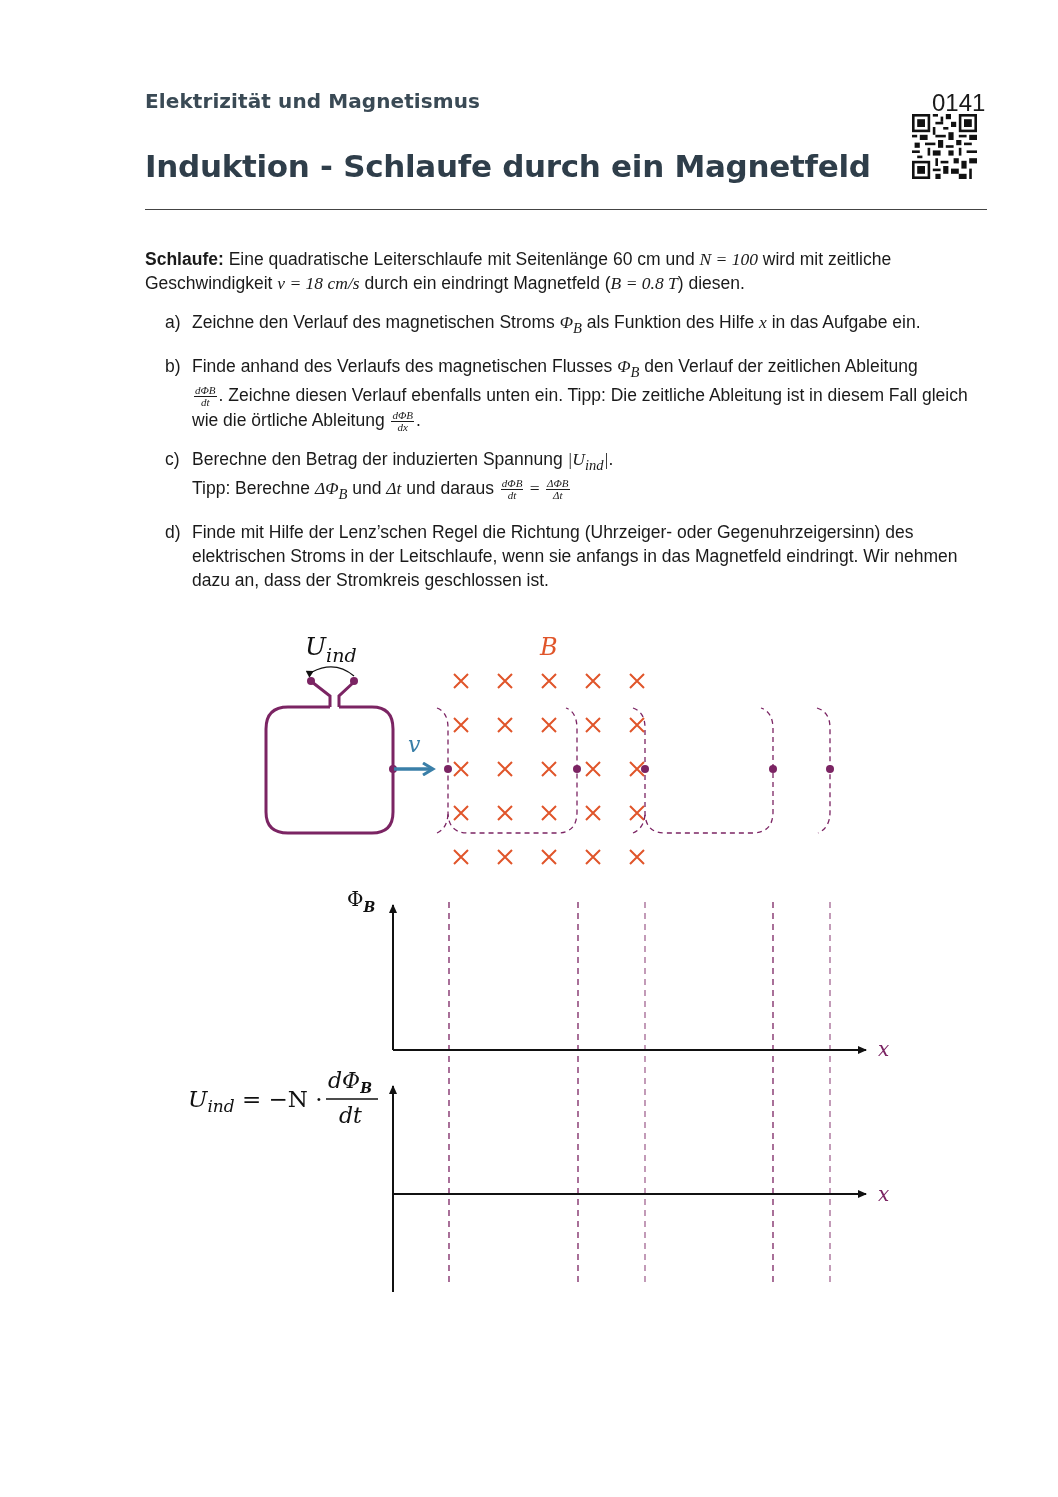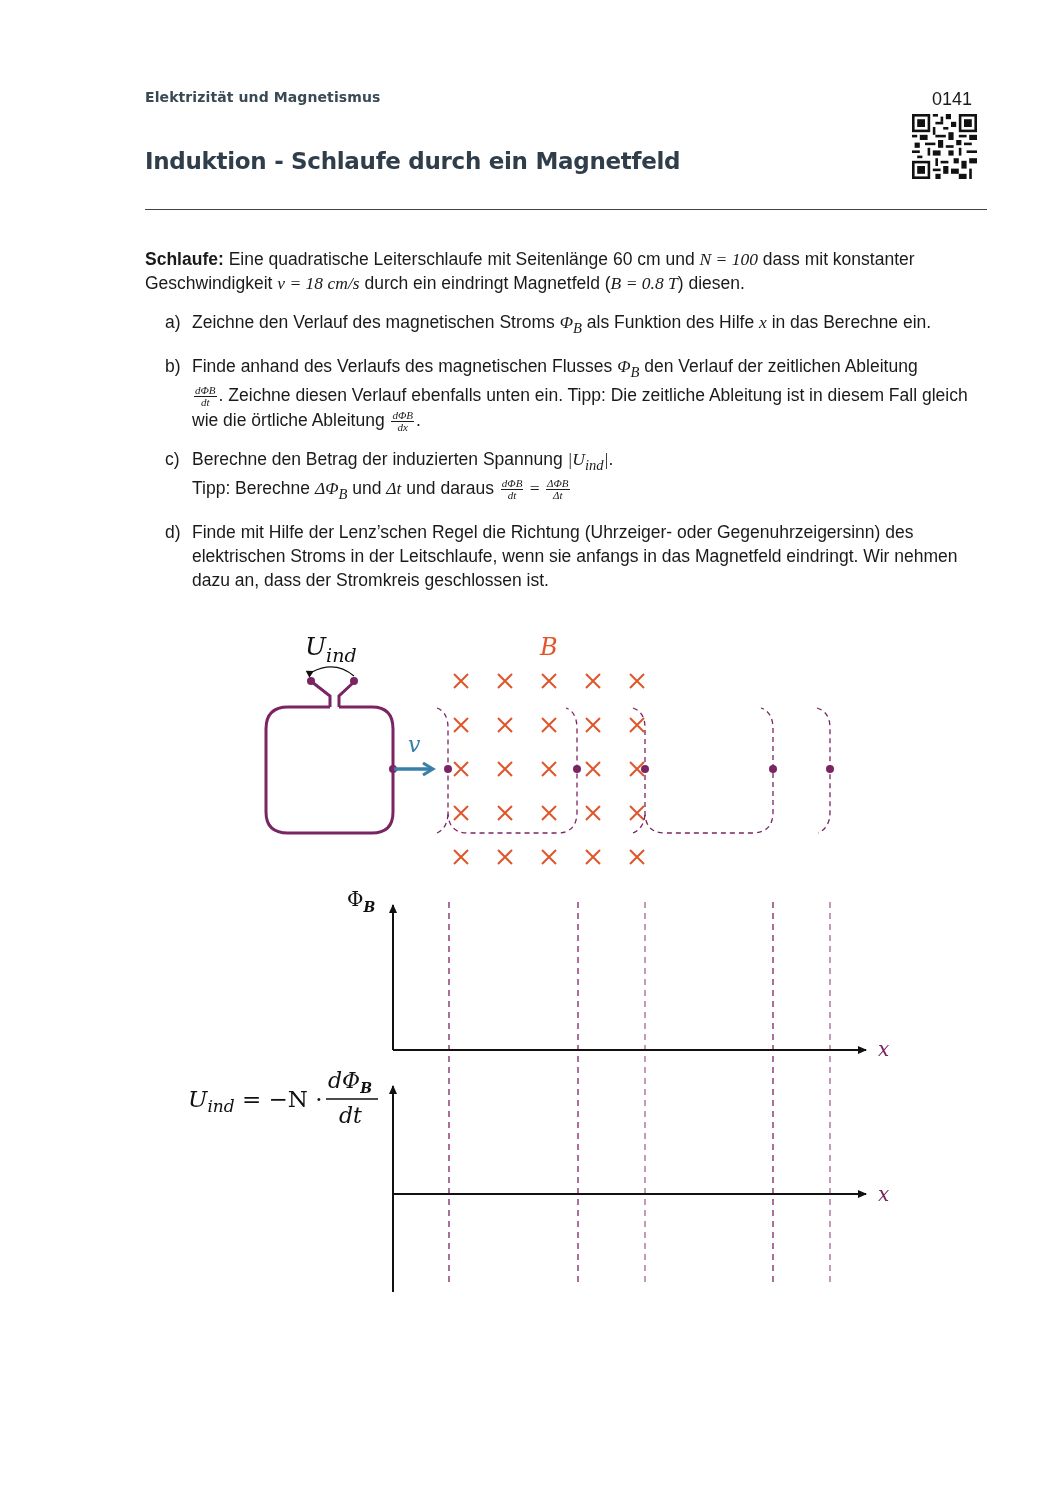--- a/index.html
+++ b/index.html
@@ -1,22 +1,22 @@
 <!DOCTYPE html>
 <html><head>
   <meta charset="utf-8">
   <style>
     html, body { margin: 0; padding: 0; background: #ffffff; }
     body { width: 1058px; height: 1497px; position: relative; overflow: hidden;
            font-family: "Liberation Sans", sans-serif; color: #1a1a1a; }
-    .subject { position: absolute; left: 145px; top: 89px; font-size: 14px; font-weight: bold;
+    .subject { position: absolute; left: 145px; top: 89px; font-size: 20px; font-weight: bold;
                color: #3a4a55; letter-spacing: 0.1px; font-family: "DejaVu Sans", sans-serif; }
-    .number { position: absolute; left: 932px; top: 89px; font-size: 18px; color: #1a1a1a; }
+    .number { position: absolute; left: 932px; top: 89px; font-size: 24px; color: #1a1a1a; }
     .qr { position: absolute; left: 912px; top: 114px; width: 65px; height: 65px; }
-    .title { position: absolute; left: 145px; top: 148px; font-size: 23px; font-weight: bold;
+    .title { position: absolute; left: 145px; top: 148px; font-size: 31px; font-weight: bold;
              color: #2f3e4a; font-family: "DejaVu Sans", sans-serif; letter-spacing: -0.3px; }
     .rule { position: absolute; left: 145px; top: 209px; width: 842px; height: 1px; background: #444; }
     .text { position: absolute; left: 145px; width: 845px; font-size: 17.5px; line-height: 24px; }
     .intro { top: 247px; }
     .intro b { font-weight: bold; }
     .m { font-family: Liberation Serif, serif; font-style: italic; }
     .mr { font-family: "Liberation Serif", serif; }
     .tasks { position: absolute; left: 165px; top: 310px; width: 830px; font-size: 17.5px; line-height: 24px; }
     .task { display: flex; margin-bottom: 14px; }
     .task .lbl { width: 27px; flex: none; }
@@ -80,28 +80,28 @@
     <rect x="15" y="21" width="3" height="2"></rect>
       <rect x="22" y="21" width="1" height="4"></rect>
       <rect x="9" y="23" width="2" height="2"></rect>
       <rect x="18" y="23" width="3" height="2"></rect>
   </g>
 </svg>
 <div class="title">Induktion  -  Schlaufe durch ein Magnetfeld</div>
 <div class="rule"></div>
 
 <div class="text intro">
-  <b>Schlaufe:</b><span> Eine quadratische Leiterschlaufe mit Seitenlänge 60 cm und </span><span class="m">N = 100</span><span> dass mit konstanter</span><br>
+  <b>Schlaufe:</b><span> Eine quadratische Leiterschlaufe mit Seitenlänge 60 cm und </span><span class="m">N = 100</span><span> wird mit zeitliche</span><br>
   <span>Geschwindigkeit </span><span class="m">v = 18 cm/s</span><span> durch ein eindringt Magnetfeld (</span><span class="m">B = 0.8 T</span><span>) diesen.</span>
 </div>
 
 <div class="tasks">
   <div class="task">
     <span class="lbl">a)</span>
-    <span class="body"><span>Zeichne den Verlauf des magnetischen Stroms </span><span class="m">Φ<sub>B</sub></span><span> als Funktion des Hilfe </span><span class="m">x</span><span> in das Berechne ein.</span></span>
+    <span class="body"><span>Zeichne den Verlauf des magnetischen Stroms </span><span class="m">Φ<sub>B</sub></span><span> als Funktion des Hilfe </span><span class="m">x</span><span> in das Aufgabe ein.</span></span>
   </div>
   <div class="task">
     <span class="lbl">b)</span>
     <span class="body"><span>Finde anhand des Verlaufs des magnetischen Flusses </span><span class="m">Φ<sub>B</sub></span><span> den Verlauf der zeitlichen Ableitung</span><br><span class="frac"><span class="num">dΦB</span><span class="den">dt</span></span><span>. Zeichne diesen Verlauf ebenfalls unten ein. Tipp: Die zeitliche Ableitung ist in diesem Fall gleich wie die örtliche Ableitung </span><span class="frac"><span class="num">dΦB</span><span class="den">dx</span></span><span>.</span></span>
   </div>
   <div class="task">
     <span class="lbl">c)</span>
     <span class="body"><span>Berechne den Betrag der induzierten Spannung </span><span class="m">|U<sub>ind</sub>|</span><span>.</span><br><span>Tipp: Berechne </span><span class="m">ΔΦ<sub>B</sub></span><span> und </span><span class="m">Δt</span><span> und daraus </span><span class="frac"><span class="num">dΦB</span><span class="den">dt</span></span><span class="mr"> = </span><span class="frac"><span class="num">ΔΦB</span><span class="den">Δt</span></span></span>
   </div>
   <div class="task">

